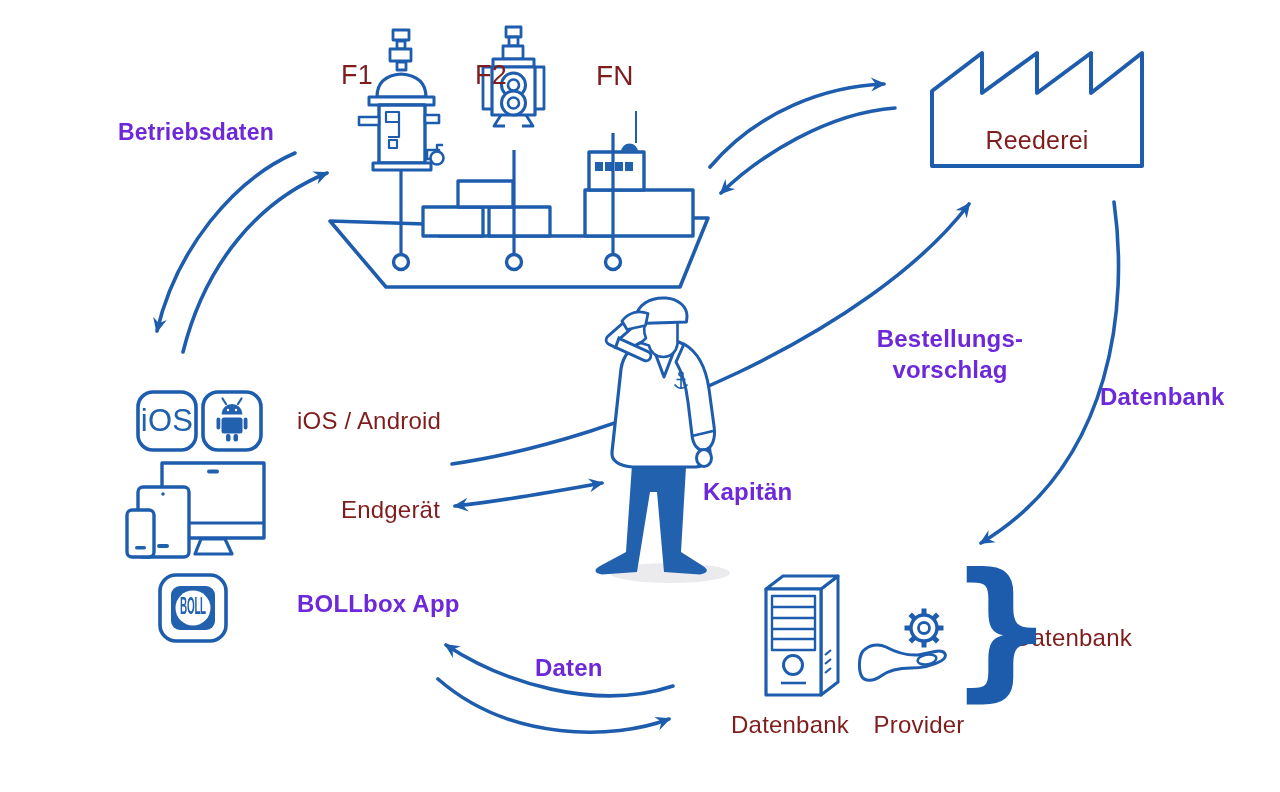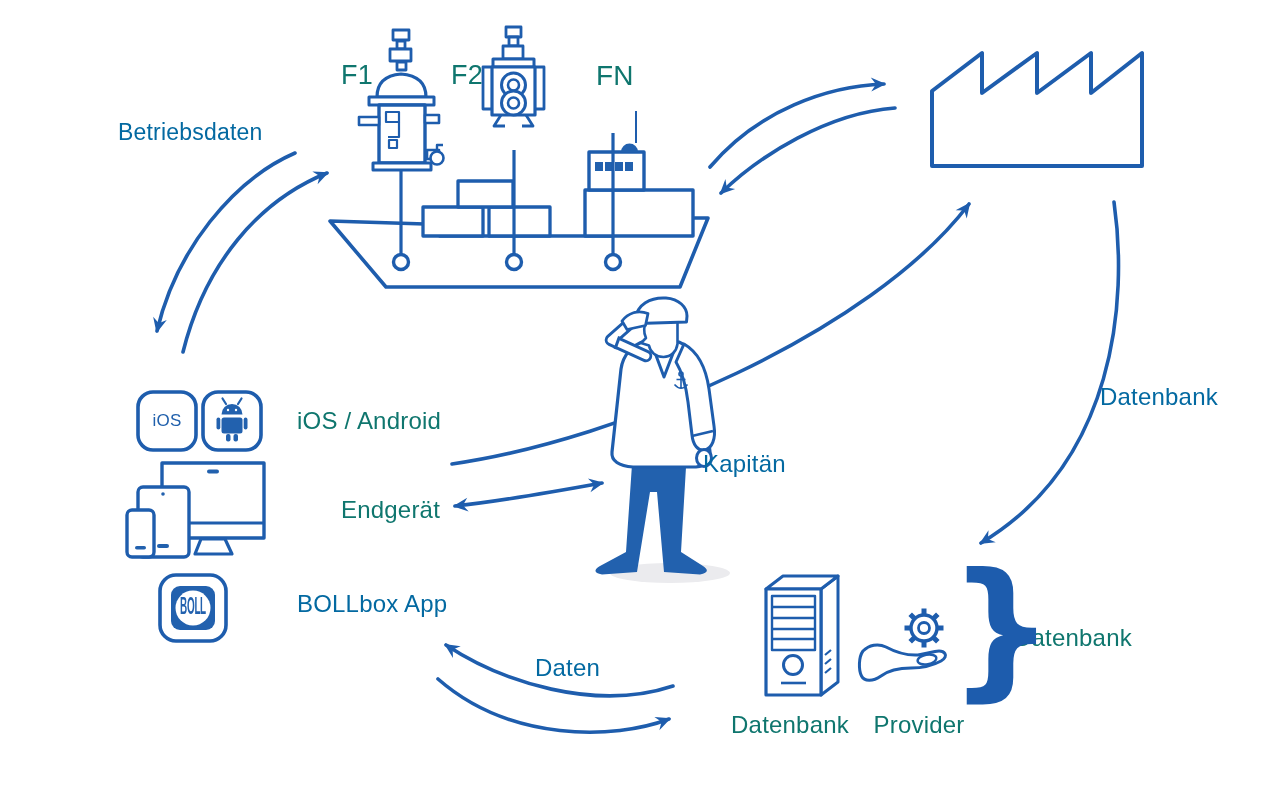--- a/index.html
+++ b/index.html
@@ -1,42 +1,42 @@
 <!DOCTYPE html>
 <html><head>
 <meta charset="utf-8">
 <style>
   html,body{margin:0;padding:0;background:#fff;}
   .stage{
     position:relative;width:1280px;height:792px;background:#ffffff;overflow:hidden;
     font-family:"Liberation Sans",sans-serif;
   }
   .stage svg.art{position:absolute;left:0;top:0;}
-  .lbl{position:absolute;white-space:pre;color:#0f766e;font-size:24px;letter-spacing:.2px;}
-  .lbl.bold{color:#0369a1;font-weight:normal;}
+  .lbl{position:absolute;white-space:pre;color:#7f1d1d;font-size:24px;letter-spacing:.2px;}
+  .lbl.bold{color:#6d28d9;font-weight:bold;}
   .lbl.center{text-align:center;}
   .lbl-betriebsdaten{left:118px;top:119px;font-size:23px;}
   .lbl-f1{left:341px;top:60px;font-size:27px;}
-  .lbl-f2{left:451px;top:60px;font-size:27px;}
+  .lbl-f2{left:475px;top:60px;font-size:27px;}
   .lbl-fn{left:596px;top:60px;font-size:28px;}
   .lbl-reederei{left:932px;top:126px;width:210px;font-size:25px;}
   .lbl-bv{left:860px;top:323px;width:180px;line-height:31px;font-size:24px;}
   .lbl-bestellung{left:1100px;top:383px;}
   .lbl-iosandroid{left:297px;top:407px;}
   .lbl-endgeraet{left:297px;top:496px;margin-left:44px;}
   .lbl-bollbox{left:297px;top:590px;}
-  .lbl-kapitaen{left:703px;top:450px;}
+  .lbl-kapitaen{left:703px;top:478px;}
   .lbl-daten{left:535px;top:654px;}
   .lbl-webserver{left:731px;top:711px;width:118px;}
   .lbl-provider{left:869px;top:711px;width:100px;}
   .lbl-datenbank{left:1014px;top:624px;}
   .ios-badge-text{
     position:absolute;left:138px;top:392px;width:58px;height:58px;
     display:flex;align-items:center;justify-content:center;
-    color:#2060ac;font-size:17px;letter-spacing:.3px;
+    color:#2060ac;font-size:31px;letter-spacing:.3px;
   }
   .brace{
     position:absolute;left:948px;top:548px;height:160px;line-height:160px;
     font-family:"DejaVu Sans",sans-serif;font-weight:bold;font-size:150px;color:#1d5cad;
   }
 </style>
 </head>
 <body>
 
 <div class="stage">
@@ -197,20 +197,22 @@
       </g>
       <path d="M 863,651 C 869,645 878,643 886,647 C 897,653 908,655.5 918,655 L 935,651.5 C 945,649.5 949.5,656 941,661 C 931,666.5 921,668 911,668 C 899,668 889,670 881,676 C 873,681.5 864.5,682 861.5,676 C 858.5,670 858.5,657 863,651 Z" fill="#fff" stroke-width="3" stroke-linejoin="round"></path>
       <ellipse cx="927" cy="659.5" rx="9.5" ry="4.8" transform="rotate(-10 927 659.5)" fill="#fff" stroke-width="2.4"></ellipse>
     </g>
   </svg>
 
   <div class="lbl bold lbl-betriebsdaten">Betriebsdaten</div>
   <div class="lbl lbl-f1">F1</div>
   <div class="lbl lbl-f2">F2</div>
   <div class="lbl lbl-fn">FN</div>
+  <div class="lbl center lbl-reederei">Reederei</div>
+  <div class="lbl bold center lbl-bv"><span>Bestellungs-</span><br><span>vorschlag</span></div>
   <div class="lbl bold lbl-bestellung">Datenbank</div>
   <div class="ios-badge-text">iOS</div>
   <div class="lbl lbl-iosandroid">iOS / Android</div>
   <div class="lbl lbl-endgeraet">Endgerät</div>
   <div class="lbl bold lbl-bollbox">BOLLbox App</div>
   <div class="lbl bold lbl-kapitaen">Kapitän</div>
   <div class="lbl bold lbl-daten">Daten</div>
   <div class="lbl center lbl-webserver">Datenbank</div>
   <div class="lbl center lbl-provider">Provider</div>
   <div class="lbl lbl-datenbank">Datenbank</div>

